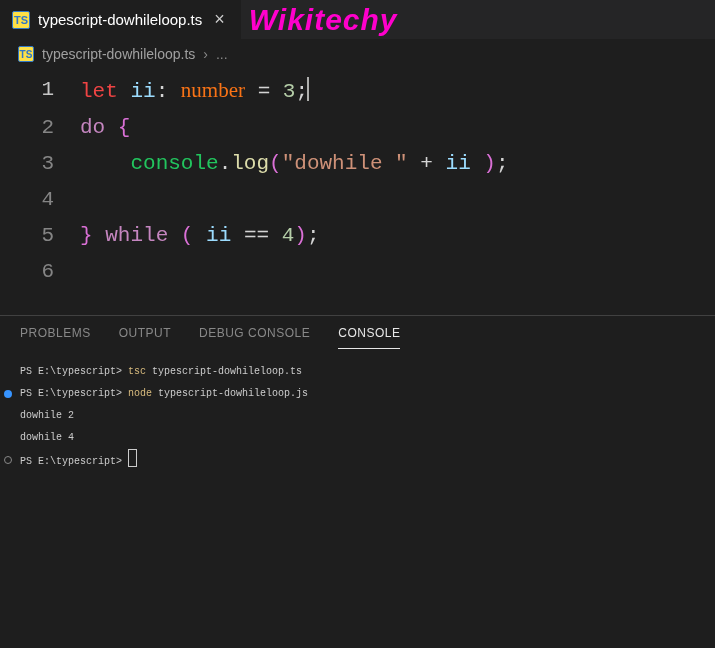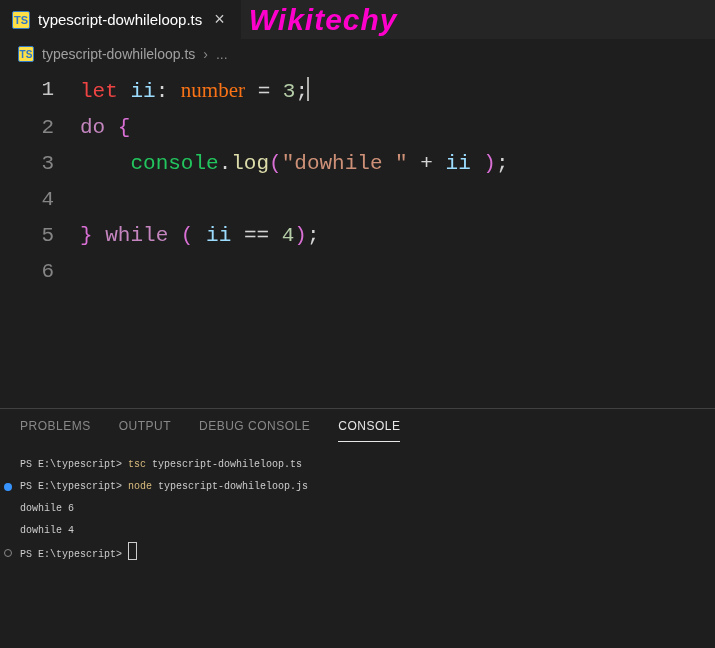--- a/index.html
+++ b/index.html
@@ -103,21 +103,21 @@
       height: 24px;
       background: #aeafad;
       vertical-align: -4px;
       margin-left: -1px;
     }
     .panel {
       position: absolute;
       bottom: 0;
       left: 0;
       right: 0;
-      height: 240px;
+      height: 333px;
       background: #1e1e1e;
       border-top: 1px solid #414141;
     }
     .panel-tabs {
       display: flex;
       gap: 28px;
       padding: 10px 20px 0 20px;
       font-size: 12px;
       color: #888888;
     }
@@ -208,17 +208,17 @@
 <div class="panel">
   <div class="panel-tabs">
     <div class="panel-tab">PROBLEMS</div>
     <div class="panel-tab">OUTPUT</div>
     <div class="panel-tab">DEBUG CONSOLE</div>
     <div class="panel-tab active">CONSOLE</div>
   </div>
   <div class="terminal">
     <div class="term-line"><span class="term-cmd">PS E:\typescript&gt;</span> <span class="term-yellow">tsc</span> <span class="term-plain">typescript-dowhileloop.ts</span></div>
     <div class="term-line"><span class="dot blue"></span><span class="term-cmd">PS E:\typescript&gt;</span> <span class="term-yellow">node</span> <span class="term-plain">typescript-dowhileloop.js</span></div>
-    <div class="term-line term-output">dowhile 6</div>
+    <div class="term-line term-output">dowhile 2</div>
     <div class="term-line term-output">dowhile 4</div>
     <div class="term-line"><span class="dot hollow"></span><span class="term-cmd">PS E:\typescript&gt;</span> <span class="term-cursor"></span></div>
   </div>
 </div>
 
 </body></html>

